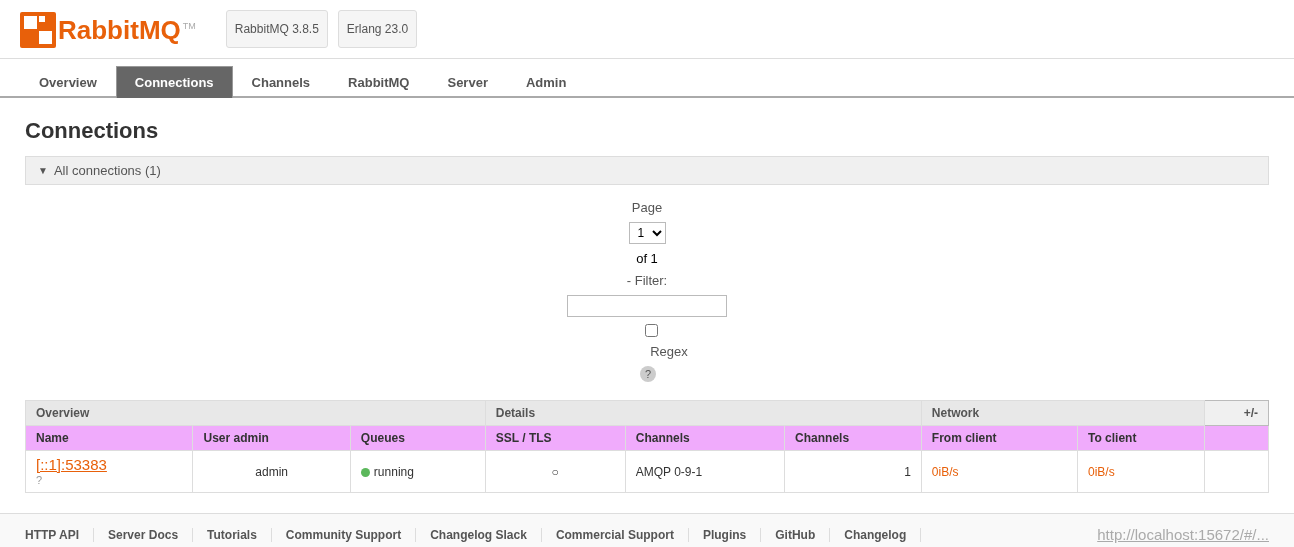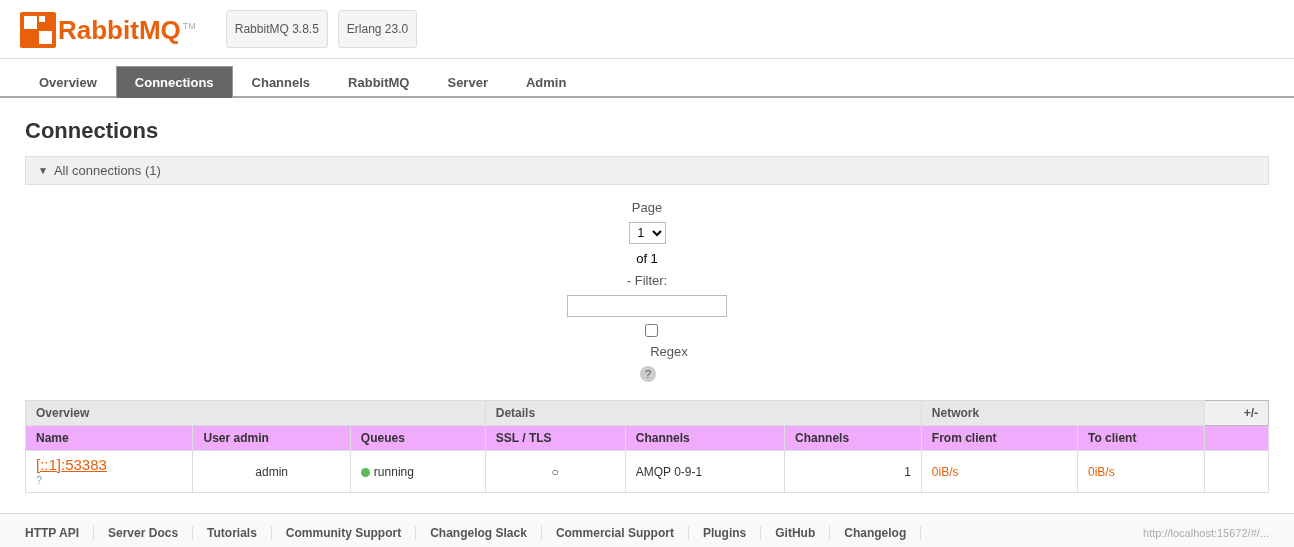--- a/index.html
+++ b/index.html
@@ -119,22 +119,23 @@
       font-weight: bold;
       text-decoration: none;
       padding: 0 14px;
       cursor: pointer;
       border-right: 1px solid #ddd;
     }
     .footer-link:first-child { padding-left: 0; }
     .footer-link:last-child { border-right: none; }
     .footer-url {
       margin-left: auto;
-      font-size: 11px;
+      font-size: 15px;
       color: #aaa;
+      text-decoration: underline;
     }
 
     
     .logo-svg { width: 36px; height: 36px; margin-right: 2px; }
   </style>
 </head>
 <body>
 
 <div class="header">
   <div class="logo">

